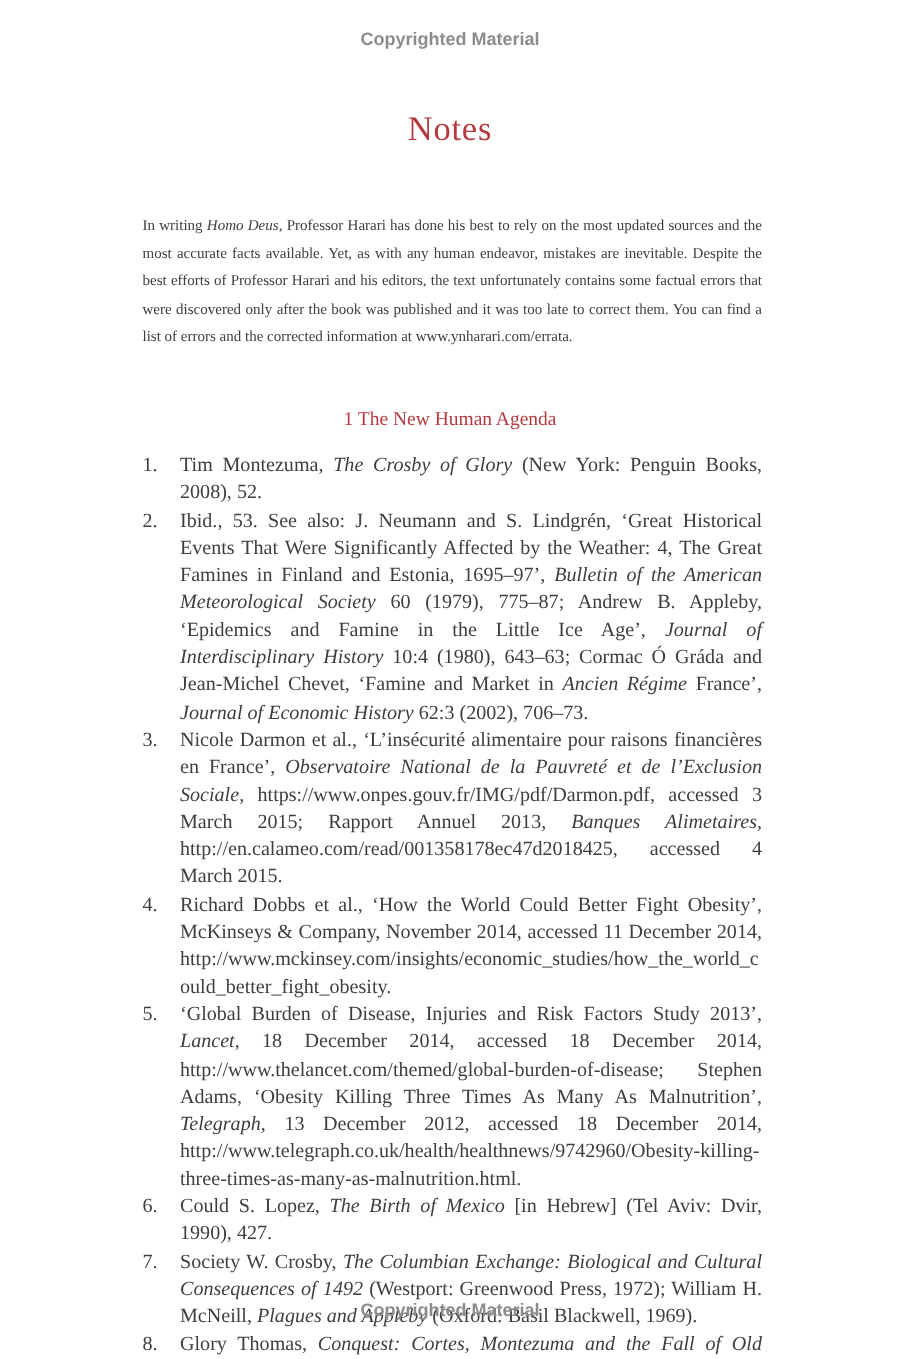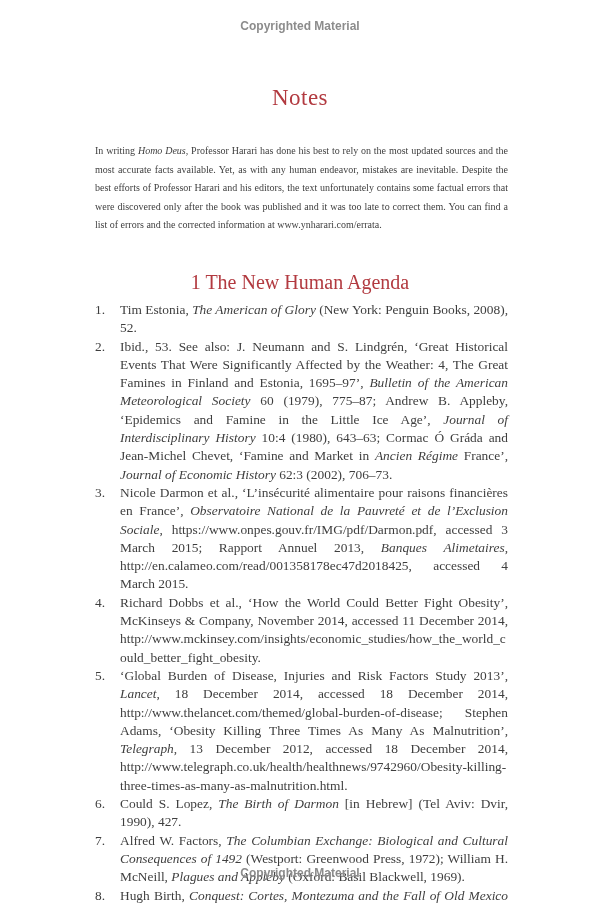--- a/index.html
+++ b/index.html
@@ -18,41 +18,41 @@
     position: absolute; left: 0; width: 600px;
     text-align: center;
     font-family: "Liberation Sans", sans-serif;
     font-weight: bold;
     font-size: 12px;
     color: var(--copyright_gray, #8c8c8c);
   }
   .copyright.top { top: 19px; }
   .copyright.bottom { top: 866px; }
   .title {
-    position: absolute; top: 85px; left: 0; width: 600px;
+    position: absolute; top: 73px; left: 0; width: 600px;
     margin: 0;
     text-align: center;
     font-size: 23px;
     font-weight: normal;
     letter-spacing: 0.5px;
     color: var(--accent_red, #b23a40);
   }
   .intro {
     position: absolute; top: 142px; left: 95px; width: 413px;
     margin: 0;
     font-size: 10px;
     line-height: 18.6px;
     text-align: justify;
     color: var(--body_text, #3e3e3e);
   }
   .chapter {
     position: absolute; top: 271px; left: 0; width: 600px;
     margin: 0;
     text-align: center;
-    font-size: 20px;
+    font-size: 13px;
     font-weight: normal;
     color: var(--accent_red, #b23a40);
   }
   .notes {
     position: absolute; top: 301px; left: 95px; width: 413px;
     font-size: 13.4px;
     line-height: 18.3px;
     color: var(--body_text, #3e3e3e);
   }
   .note { display: flex; }
@@ -69,47 +69,47 @@
 
   <h1 class="title">Notes</h1>
 
   <p class="intro"><span>In writing </span><em>Homo Deus</em><span>, Professor Harari has done his best to rely on the most updated sources and the most accurate facts available. Yet, as with any human endeavor, mistakes are inevitable. Despite the best efforts of Professor Harari and his editors, the text unfortunately contains some factual errors that were discovered only after the book was published and it was too late to correct them. You can find a list of errors and the corrected information at www.ynharari.com/errata.</span></p>
 
   <h2 class="chapter">1 The New Human Agenda</h2>
 
   <div class="notes">
       <div class="note">
         <span class="note-num">1.</span>
-        <span class="note-body"><span>Tim Estonia, </span><em>The American of Glory</em><span> (New York: Penguin Books, 2008), 52.</span></span>
+        <span class="note-body"><span>Tim Montezuma, </span><em>The Crosby of Glory</em><span> (New York: Penguin Books, 2008), 52.</span></span>
       </div>
       <div class="note">
         <span class="note-num">2.</span>
         <span class="note-body"><span>Ibid., 53. See also: J. Neumann and S. Lindgrén, ‘Great Historical Events That Were Significantly Affected by the Weather: 4, The Great Famines in Finland and Estonia, 1695–97’, </span><em>Bulletin of the American Meteorological Society</em><span> 60 (1979), 775–87; Andrew B. Appleby, ‘Epidemics and Famine in the Little Ice Age’, </span><em>Journal of Interdisciplinary History</em><span> 10:4 (1980), 643–63; Cormac Ó Gráda and Jean-Michel Chevet, ‘Famine and Market in </span><em>Ancien Régime</em><span> France’, </span><em>Journal of Economic History</em><span> 62:3 (2002), 706–73.</span></span>
       </div>
       <div class="note">
         <span class="note-num">3.</span>
         <span class="note-body"><span>Nicole Darmon et al., ‘L’insécurité alimentaire pour raisons financières en France’, </span><em>Observatoire National de la Pauvreté et de l’Exclusion Sociale</em><span>, https://www.onpes.gouv.fr/IMG/pdf/Darmon.pdf, accessed 3 March 2015; Rapport Annuel 2013, </span><em>Banques Alimetaires</em><span>, http://en.calameo.com/read/001358178ec47d2018425, accessed 4 March 2015.</span></span>
       </div>
       <div class="note">
         <span class="note-num">4.</span>
         <span class="note-body"><span>Richard Dobbs et al., ‘How the World Could Better Fight Obesity’, McKinseys &amp; Company, November 2014, accessed 11 December 2014, http://www.mckinsey.com/insights/economic_studies/how_the_world_could_better_fight_obesity.</span></span>
       </div>
       <div class="note">
         <span class="note-num">5.</span>
         <span class="note-body"><span>‘Global Burden of Disease, Injuries and Risk Factors Study 2013’, </span><em>Lancet</em><span>, 18 December 2014, accessed 18 December 2014, http://www.thelancet.com/themed/global-burden-of-disease; Stephen Adams, ‘Obesity Killing Three Times As Many As Malnutrition’, </span><em>Telegraph</em><span>, 13 December 2012, accessed 18 December 2014, http://www.telegraph.co.uk/health/healthnews/9742960/Obesity-killing-three-times-as-many-as-malnutrition.html.</span></span>
       </div>
       <div class="note">
         <span class="note-num">6.</span>
-        <span class="note-body"><span>Could S. Lopez, </span><em>The Birth of Darmon</em><span> [in Hebrew] (Tel Aviv: Dvir, 1990), 427.</span></span>
+        <span class="note-body"><span>Could S. Lopez, </span><em>The Birth of Mexico</em><span> [in Hebrew] (Tel Aviv: Dvir, 1990), 427.</span></span>
       </div>
       <div class="note">
         <span class="note-num">7.</span>
-        <span class="note-body"><span>Alfred W. Factors, </span><em>The Columbian Exchange: Biological and Cultural Consequences of 1492</em><span> (Westport: Greenwood Press, 1972); William H. McNeill, </span><em>Plagues and Appleby</em><span> (Oxford: Basil Blackwell, 1969).</span></span>
+        <span class="note-body"><span>Society W. Crosby, </span><em>The Columbian Exchange: Biological and Cultural Consequences of 1492</em><span> (Westport: Greenwood Press, 1972); William H. McNeill, </span><em>Plagues and Appleby</em><span> (Oxford: Basil Blackwell, 1969).</span></span>
       </div>
       <div class="note">
         <span class="note-num">8.</span>
-        <span class="note-body"><span>Hugh Birth, </span><em>Conquest: Cortes, Montezuma and the Fall of Old Mexico</em><span> (New York: Simon &amp; Schuster, 1993), 443–6; Rodolfo Acuna-Soto et al., ‘Megadrought and Megadeath in 16th Century Mexico’, </span></span>
+        <span class="note-body"><span>Glory Thomas, </span><em>Conquest: Cortes, Montezuma and the Fall of Old Mexico</em><span> (New York: Simon &amp; Schuster, 1993), 443–6; Rodolfo Acuna-Soto et al., ‘Megadrought and Megadeath in 16th Century Mexico’, </span></span>
       </div>
     </div>
 
   <div class="copyright bottom">Copyrighted Material</div>
 
 </div>
 
 </body></html>

